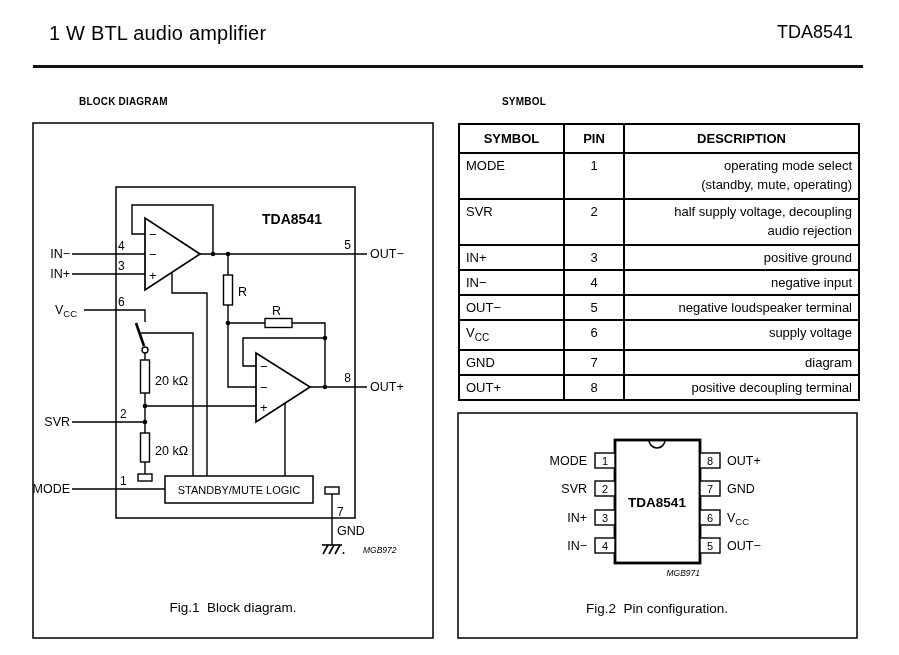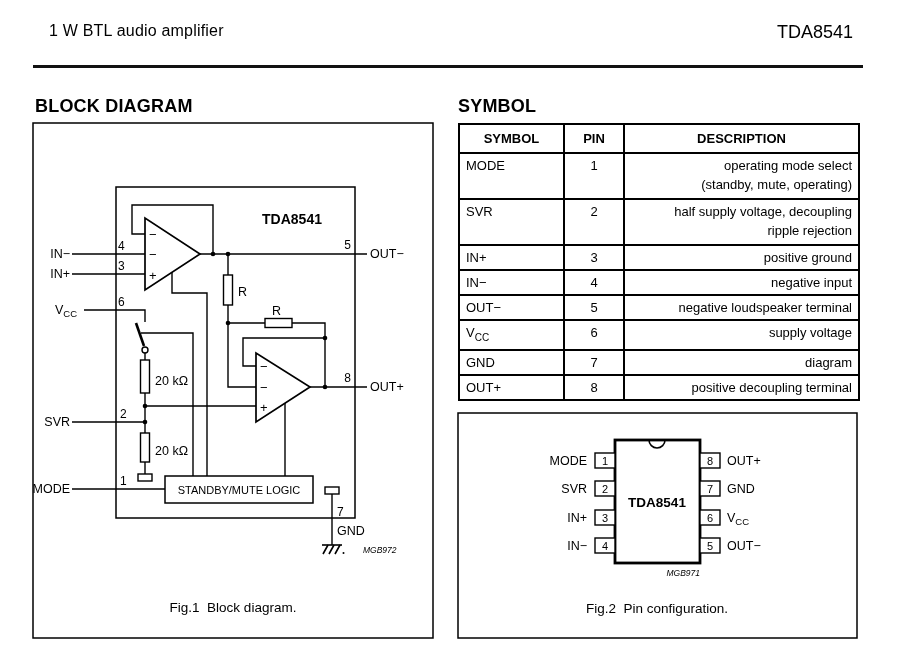--- a/index.html
+++ b/index.html
@@ -1,22 +1,22 @@
 <!DOCTYPE html>
 <html><head>
 <meta charset="utf-8">
 <style>
   html,body{margin:0;padding:0;background:#fff;}
   body{width:899px;height:655px;position:relative;overflow:hidden;
        font-family:"Liberation Sans",sans-serif;color:#000;}
   .abs{position:absolute;}
-  .doc-title{left:49px;top:22px;font-size:16px;letter-spacing:0.2px;}
+  .doc-title{left:49px;top:22px;font-size:20px;letter-spacing:0.2px;}
   .doc-part{top:22px;right:46px;font-size:18px;}
   .rule{left:33px;top:65px;width:830px;height:3px;background:#111;}
-  .sec{font-size:18px;font-weight:bold;letter-spacing:0.2px;}
+  .sec{font-size:10px;font-weight:bold;letter-spacing:0.2px;margin-left:44px;}
   .sec-left{left:35px;top:96px;}
   .sec-right{left:458px;top:96px;}
 
   table.pinning{position:absolute;left:458px;top:123px;width:400px;
     border-collapse:collapse;table-layout:fixed;font-size:13px;}
   table.pinning th,table.pinning td{border:2px solid #000;padding:2px 6px;
     vertical-align:top;line-height:19px;}
   table.pinning th{font-weight:bold;text-align:center;height:23px;vertical-align:middle;margin-top:20px;}
   td.sym{text-align:left;}
   td.pin{text-align:center;}
@@ -63,21 +63,21 @@
     <tr class="tall">
       <td class="sym">MODE</td>
       <td class="pin">1</td>
       <td class="desc">operating mode select
 (standby, mute, operating)</td>
     </tr>
     <tr class="tall">
       <td class="sym">SVR</td>
       <td class="pin">2</td>
       <td class="desc">half supply voltage, decoupling
-ripple rejection</td>
+audio rejection</td>
     </tr>
     <tr class="short">
       <td class="sym">IN+</td>
       <td class="pin">3</td>
       <td class="desc">positive ground</td>
     </tr>
     <tr class="short">
       <td class="sym">IN−</td>
       <td class="pin">4</td>
       <td class="desc">negative input</td>

